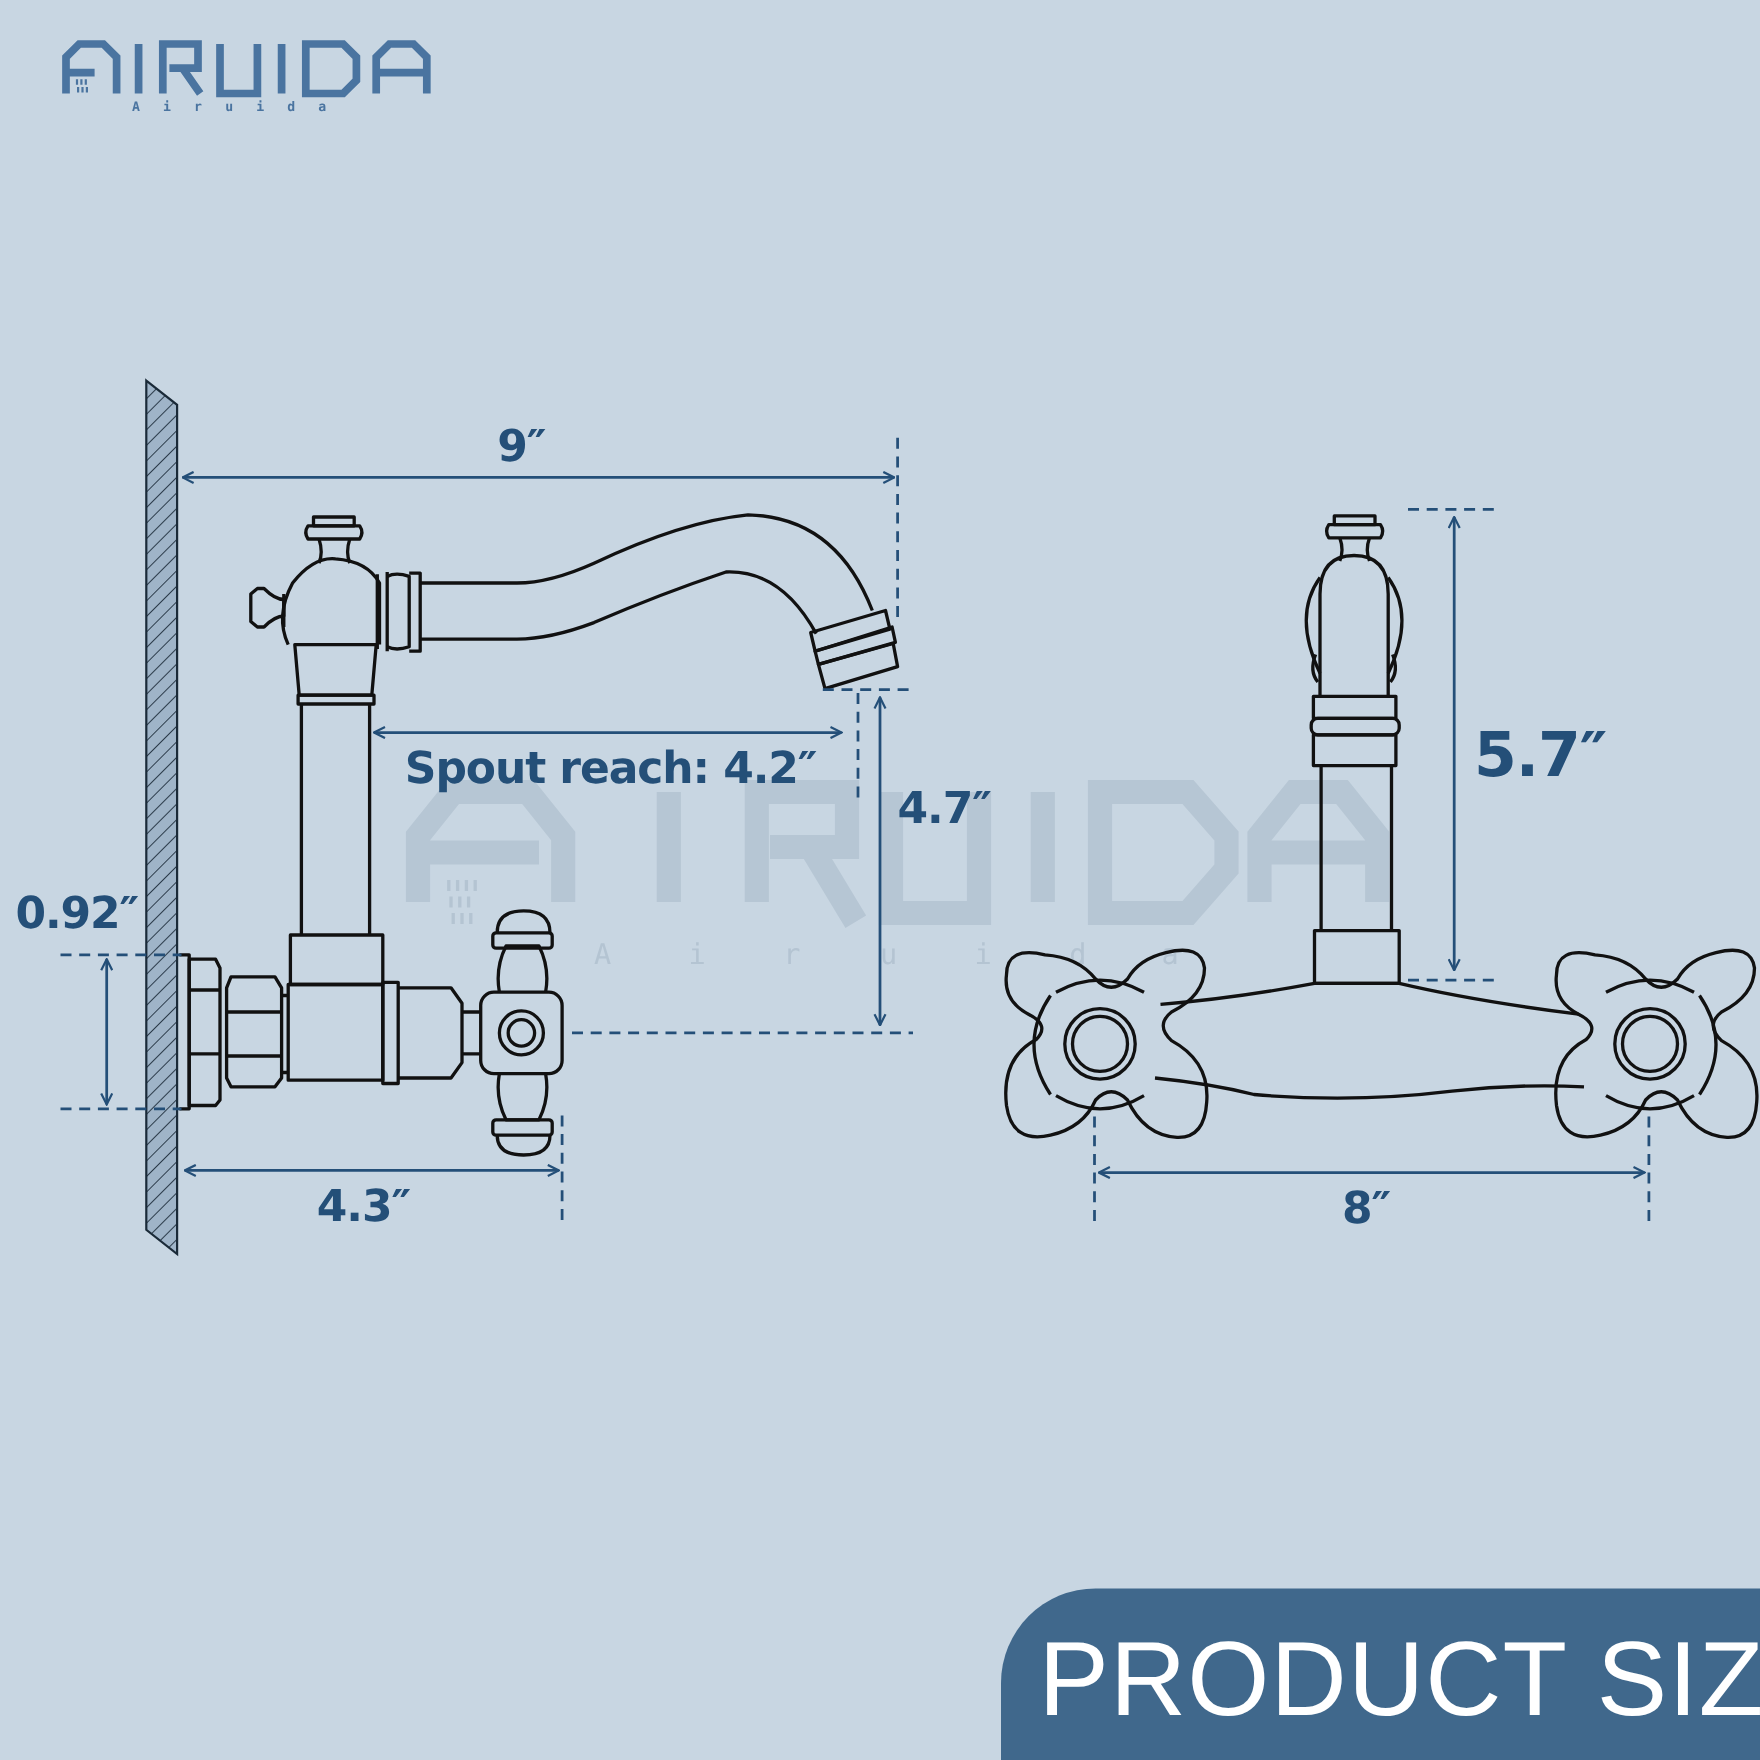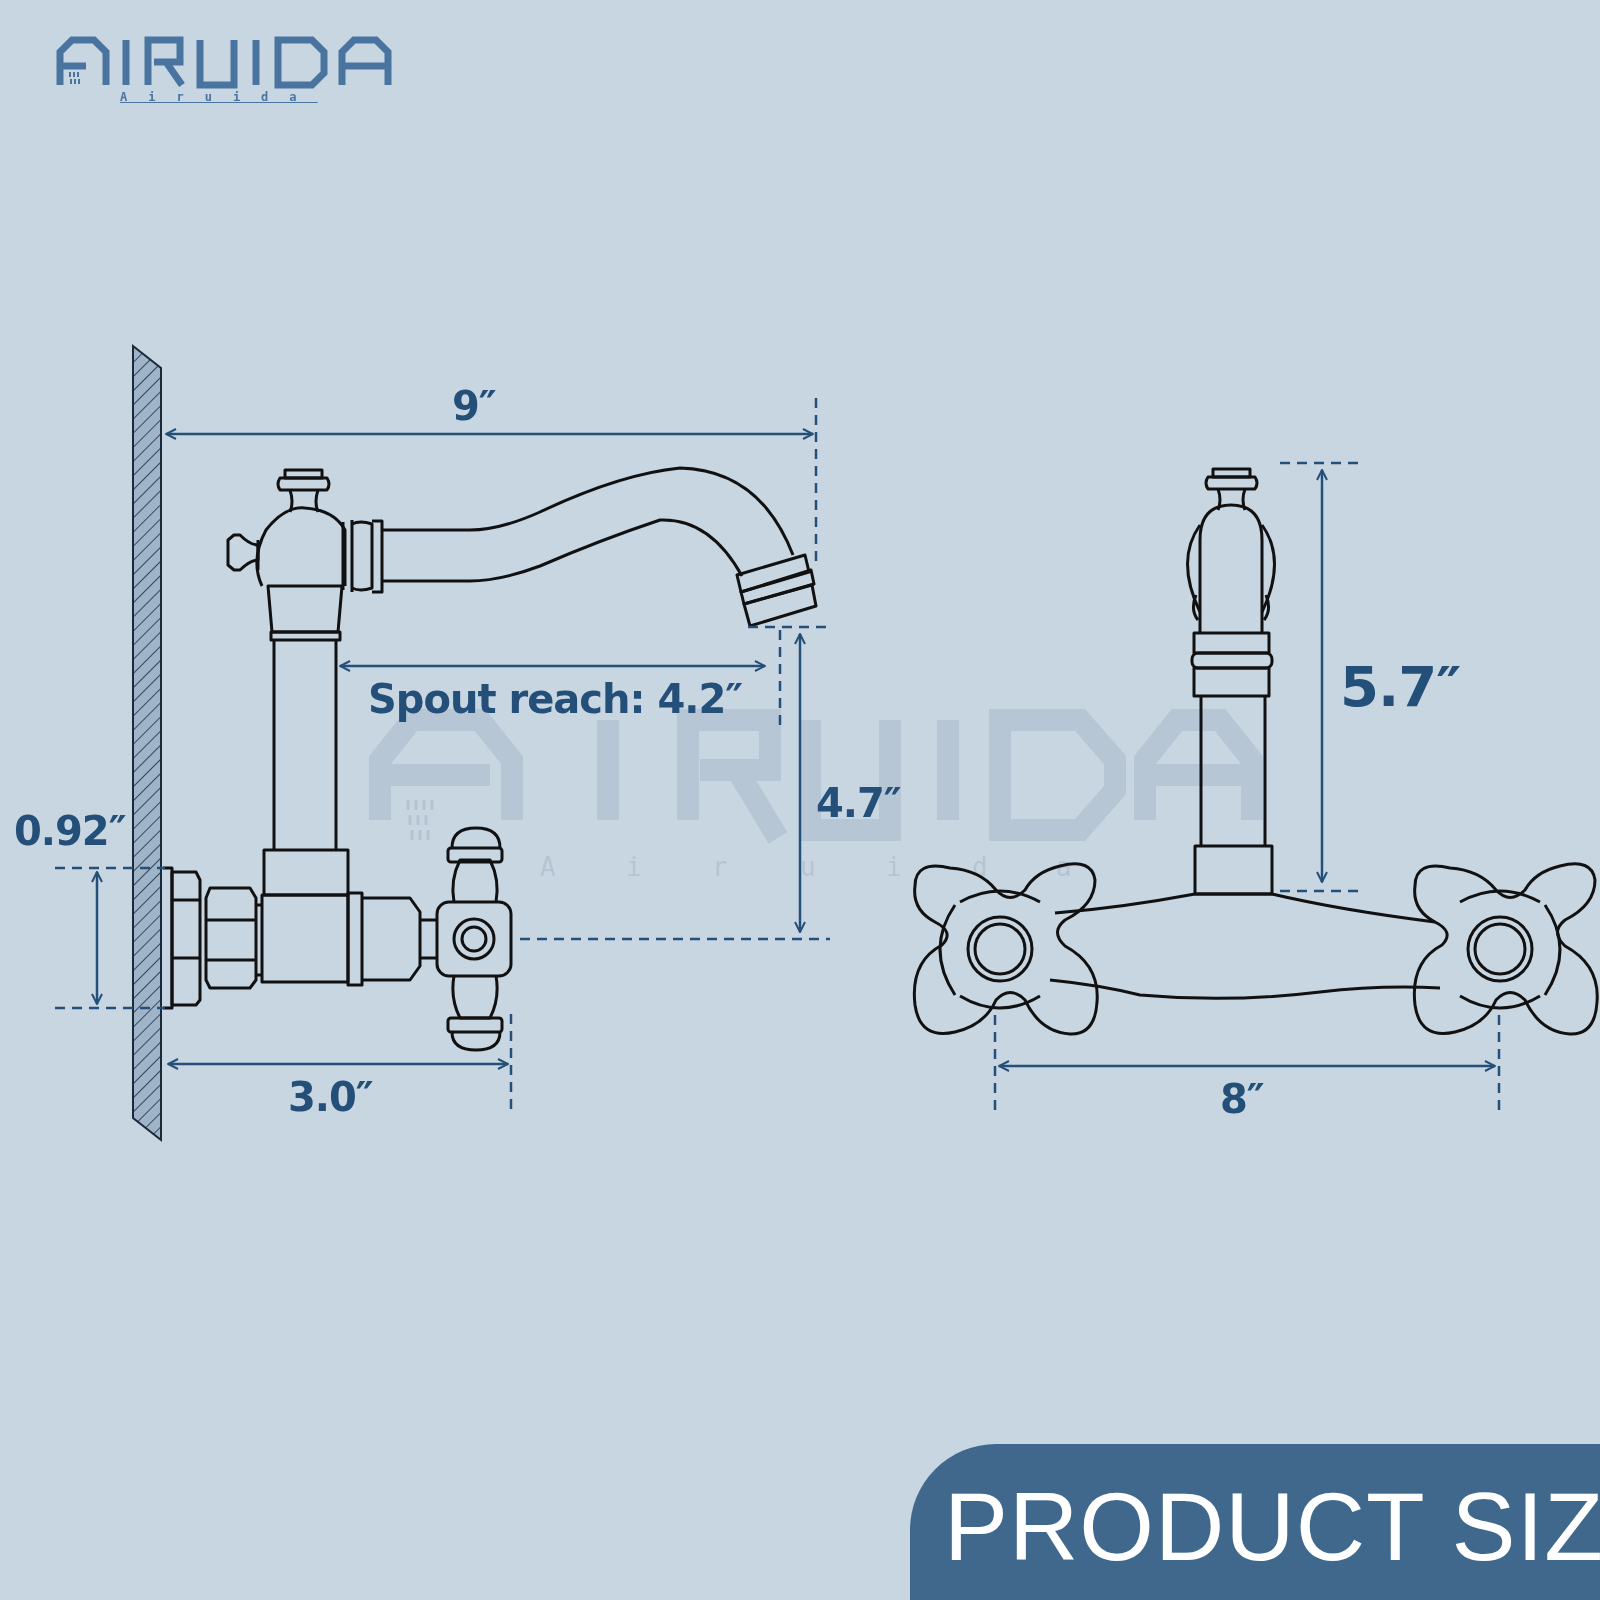--- a/index.html
+++ b/index.html
@@ -9,21 +9,21 @@
       position: relative;
       font-family: "DejaVu Sans", "Liberation Sans", sans-serif;
     }
     .canvas { position: absolute; left: 0; top: 0; width: 1600px; height: 1600px; }
     .logo {
       position: absolute; left: 56px; top: 30px; width: 350px; height: 80px;
     }
     .logo-sub {
       position: absolute; left: 120px; top: 90px;
       font-family: "DejaVu Sans Mono", monospace; font-size: 12px; font-weight: bold;
-      color: #4a74a0; letter-spacing: 21px; text-decoration: underline;
+      color: #4a74a0; letter-spacing: 21px;
     }
     .dim-label {
       position: absolute; color: #244f78; font-weight: bold;
       font-family: "DejaVu Sans", sans-serif; white-space: nowrap;
       letter-spacing: -1px;
     }
     .banner {
       position: absolute; left: 910px; top: 1444px; width: 700px; height: 170px;
       background: #40688c; border-top-left-radius: 86px;
     }
@@ -221,20 +221,20 @@
     <line x1="1280" y1="891" x2="1365" y2="891" stroke-dasharray="10 7"></line>
 
     <line x1="995" y1="1015" x2="995" y2="1116" stroke-dasharray="10 7"></line>
     <line x1="1499" y1="1015" x2="1499" y2="1116" stroke-dasharray="10 7"></line>
     <line x1="999" y1="1066" x2="1495" y2="1066" marker-start="url(#arr)" marker-end="url(#arr)"></line>
   </g>
 </svg>
 
 <div class="dim-label" style="left:452px; top:383px; font-size:40px;">9″</div>
 <div class="dim-label" style="left:368px; top:676px; font-size:40px;">Spout reach: 4.2″</div>
-<div class="dim-label" style="left:816px; top:780px; font-size:40px;">4.7″</div>
+<div class="dim-label" style="left:816px; top:712px; font-size:40px;">4.7″</div>
 <div class="dim-label" style="left:14px; top:808px; font-size:40px;">0.92″</div>
-<div class="dim-label" style="left:288px; top:1074px; font-size:40px;">3.0″</div>
+<div class="dim-label" style="left:288px; top:1074px; font-size:40px;">4.3″</div>
 <div class="dim-label" style="left:1340px; top:654px; font-size:56px;">5.7″</div>
 <div class="dim-label" style="left:1220px; top:1076px; font-size:40px;">8″</div>
 
 <div class="banner"></div>
 <div class="banner-text">PRODUCT SIZE</div>
 
 </body></html>

